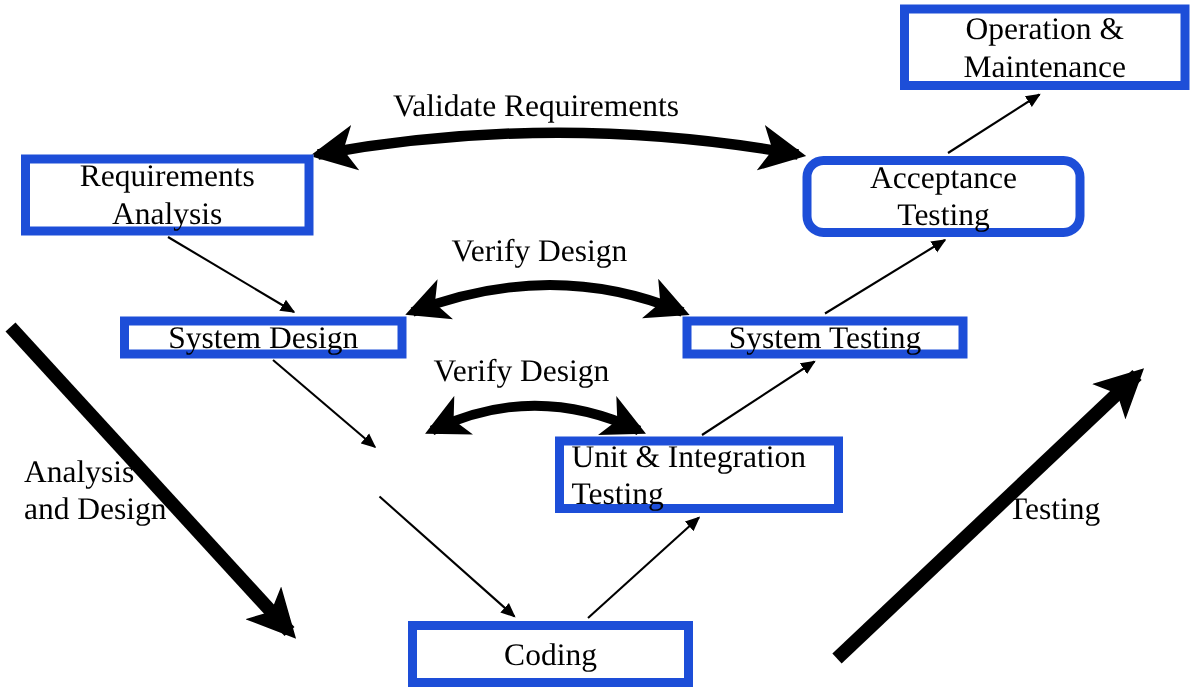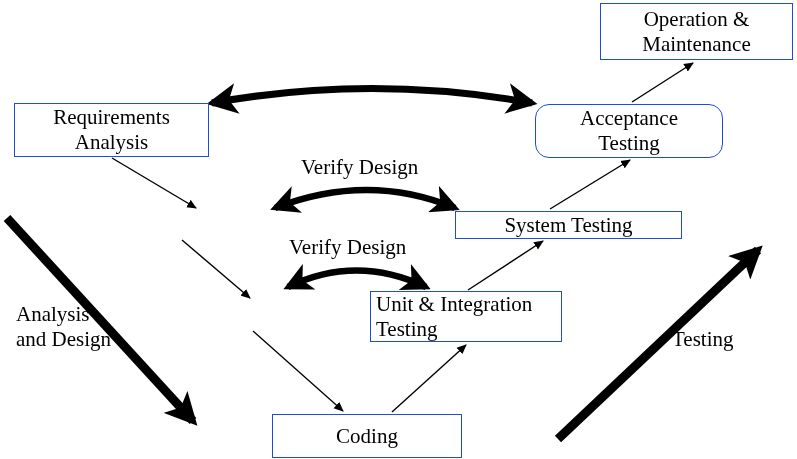--- a/index.html
+++ b/index.html
@@ -19,21 +19,21 @@
   #vmodel-svg {
     position: absolute;
     left: 0;
     top: 0;
     width: 797px;
     height: 459px;
   }
   .node-box {
     position: absolute;
     box-sizing: border-box;
-    border: 1px solid #1d4ed8;
+    border: 6px solid #1d4ed8;
     background: #ffffff;
     display: flex;
     flex-direction: column;
     justify-content: center;
     font-size: 21px;
     line-height: 1.17;
     color: #000000;
     white-space: pre-line;
   }
   .node-box.center { align-items: center; text-align: center; }
@@ -96,45 +96,49 @@
       <line x1="7" y1="218" x2="193" y2="421" stroke-width="9" marker-end="url(#phase-arrow)"></line>
       <line x1="558" y1="439" x2="758" y2="250" stroke-width="9" marker-end="url(#phase-arrow)"></line>
     </g>
   </svg>
 
   <div class="node-box center" style="left:14px;  top:103px; width:195px; height:54px;text-align:center;">
     <span>Requirements
 Analysis</span>
   </div>
 
+  <div class="node-box center" style="left:80px;  top:211px; width:191px; height:28px;">
+    <span>System Design</span>
+  </div>
 
 
   <div class="node-box center" style="left:272px; top:414px; width:190px; height:44px;">
     <span>Coding</span>
   </div>
 
   <div class="node-box left" style="left:370px; top:291px; width:192px; height:51px;">
     <span>Unit &amp; Integration
 Testing</span>
   </div>
 
-  <div class="node-box center" style="left:455px; top:211px; width:227px; height:28px;">
+  <div class="node-box center" style="left:455px; top:211px; width:190px; height:28px;">
     <span>System Testing</span>
   </div>
 
   <div class="node-box center" style="left:535px; top:104px; width:188px; height:54px;border-radius:14px;">
     <span>Acceptance
 Testing</span>
   </div>
 
   <div class="node-box center" style="left:600px; top:3px;   width:193px; height:57px;">
     <span>Operation &amp;
 Maintenance</span>
   </div>
 
+  <div class="curve-label" style="left:262px; top:58px;">Validate Requirements</div>
 
   <div class="curve-label" style="left:301px; top:155px;">Verify Design</div>
 
   <div class="curve-label" style="left:289px; top:235px;">Verify Design</div>
 
   <div class="flow-label" style="left:16px;  top:302px;">Analysis
 and Design</div>
 
   <div class="flow-label" style="left:672px; top:327px;">Testing</div>
 

